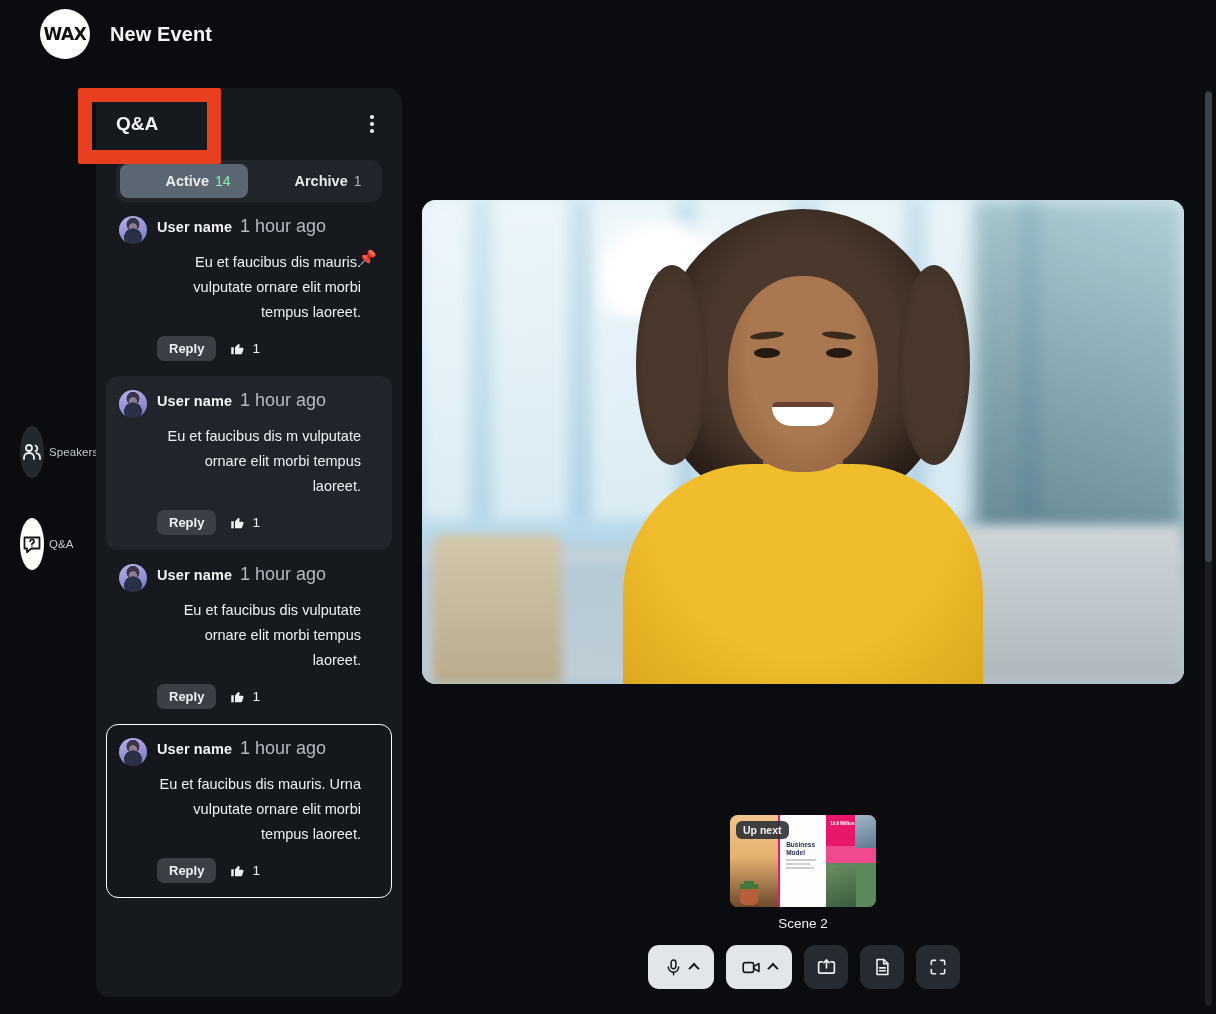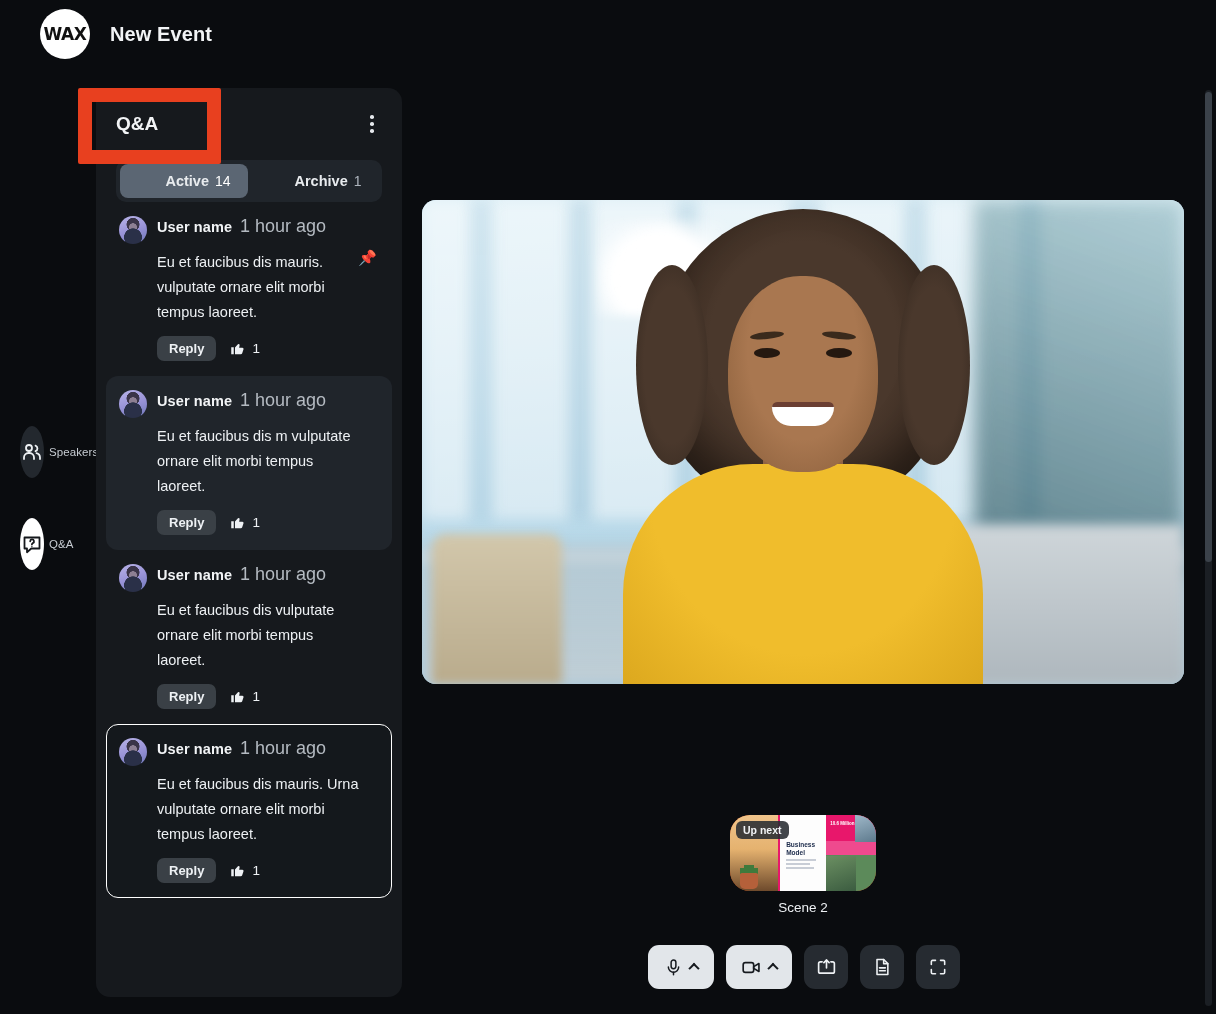--- a/index.html
+++ b/index.html
@@ -56,31 +56,31 @@
   .tabs {
     margin:0 20px; height:42px; background:#20252b; border-radius:10px;
     display:flex; padding:4px; gap:2px;
   }
   .tab {
     flex:1; border-radius:8px; display:flex; align-items:center; justify-content:center;
     gap:6px; font-size:14.5px; color:#e8ebee; font-weight:bold; cursor:pointer;padding-left:28px;
   }
   .tab.active { background:#5b6673; }
   .tab .cnt { font-weight:normal; color:#aeb5bd; font-size:14px; }
-  .tab.active .cnt { color:#ffffff; }
+  .tab.active .cnt { color:#86efac; }
 
   .sortrow {
     height:46px; display:flex; align-items:center; justify-content:flex-end;
     padding-right:26px; gap:8px; cursor:pointer;
   }
   .sortlabel { color:#eef1f4; font-size:14.5px; font-weight:bold; }
   .chev { width:11px; height:11px; border-right:2px solid #eef1f4; border-bottom:2px solid #eef1f4;
           transform:rotate(45deg) translate(-2px,-2px); }
 
-  .qa-list { padding:0 10px; display:flex; flex-direction:column; }
+  .qa-list { padding:0 10px; display:flex; flex-direction:column;text-align:right; }
 
   .qcard {
     border-radius:12px; padding:12px 14px 14px 12px; position:relative;
     background:transparent; border:1.5px solid transparent;
   }
   .qcard.filled { background:#20252b; }
   .qcard.selected { border-color:#ffffff; background:#14181c; }
 
   .qhead { display:flex; align-items:flex-start; gap:10px; }
   .avatar {
@@ -178,21 +178,21 @@
   .p-brow { position:absolute; top:56px; width:34px; height:7px; background:#3a2a1c;
             border-radius:50%; z-index:3; }
   .p-brow.l { left:22px; transform:rotate(-6deg);} .p-brow.r { right:22px; transform:rotate(6deg);}
   .p-mouth { position:absolute; left:50%; top:126px; transform:translateX(-50%);
              width:62px; height:24px; background:#ffffff; border-radius:6px 6px 22px 22px;
              border-top:5px solid #6b3f33; z-index:3; }
 
   
   .scene { position:absolute; left:730px; top:815px; width:146px; }
   .thumb {
-    width:146px; height:76px; border-radius:20px; overflow:hidden;
+    width:146px; height:92px; border-radius:8px; overflow:hidden;
     display:flex; position:relative; background:#c2410c;
   }
   .th-a { width:33%; height:100%;
     background:linear-gradient(180deg,#f0c48b 0%, #e5b26f 45%, #6e4a2c 100%); position:relative; }
   .th-a::after { content:""; position:absolute; left:10px; bottom:2px; width:18px; height:16px;
     background:#b5603a; border-radius:2px 2px 5px 5px;
     box-shadow:0 -12px 0 -4px #3f7a3c, -5px -10px 0 -5px #3f7a3c, 5px -10px 0 -5px #3f7a3c; }
   .th-b { width:33%; height:100%; background:#fdfdfd; position:relative;
     border-left:2px solid #e8176b; }
   .th-b .ttl { position:absolute; left:6px; top:26px; font-size:6.5px; color:#1b2a4a;

